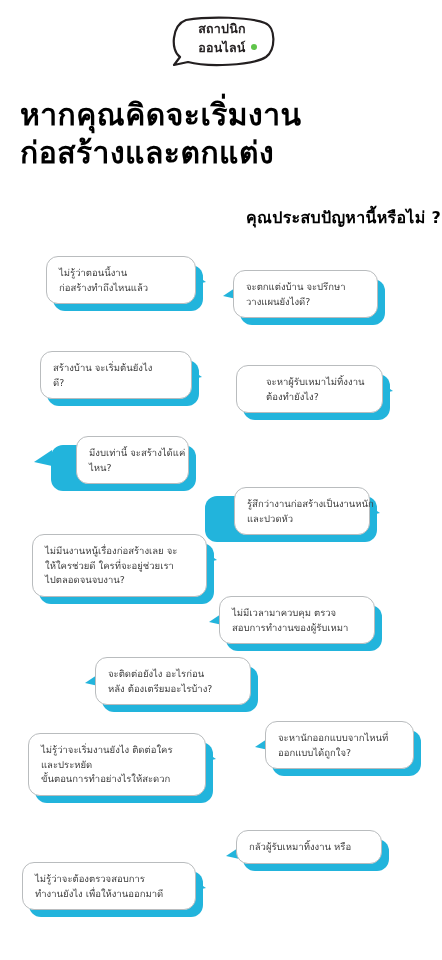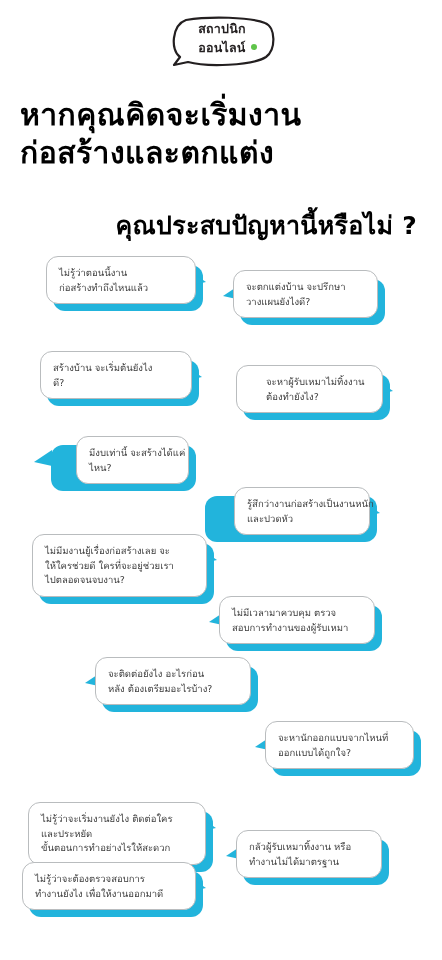--- a/index.html
+++ b/index.html
@@ -70,25 +70,25 @@
   .headline {
     font-size: 30px;
     font-weight: bold;
     color: #000000;
     line-height: 1.28;
     letter-spacing: 0.5px;
     white-space: nowrap;
   }
   #subheadline {
     position: absolute;
-    left: 12px;
+    left: 36px;
     top: 205px;
     width: 405px;
     text-align: right;
-    font-size: 25px;
+    font-size: 16px;
     font-weight: bold;
     color: #000000;
     letter-spacing: 0.3px;
     white-space: nowrap;
   }
 
   
   .bubble {
     position: absolute;
     box-sizing: border-box;
@@ -230,21 +230,21 @@
       </div>
     </div>
     <div class="bubble tail-right" style="left: 32px; top: 534px; width: 175px;">
       <div class="bubble-shadow" style="background: rgb(34, 180, 220);"></div>
       <div class="tail">
         <svg width="26" height="26" viewBox="0 0 26 26">
           <path d="M0 0 L18 12 L0 16 Z" fill="#22b4dc"></path>
         </svg>
       </div>
       <div class="bubble-body" style="border-color: rgb(185, 188, 190); color: rgb(59, 59, 59);">
-        <span class="bubble-line">ไม่มีมงานยู้เรื่องก่อสร้างเลย จะ</span>
+        <span class="bubble-line">ไม่มีนงานหนู้เรื่องก่อสร้างเลย จะ</span>
         <span class="bubble-line">ให้ใครช่วยดี ใครที่จะอยู่ช่วยเรา</span>
         <span class="bubble-line">ไปตลอดจนจบงาน?</span>
       </div>
     </div>
     <div class="bubble tail-left" style="left: 219px; top: 596px; width: 156px;">
       <div class="bubble-shadow" style="background: rgb(34, 180, 220);"></div>
       <div class="tail">
         <svg width="26" height="26" viewBox="0 0 26 26">
           <path d="M26 0 L8 12 L26 16 Z" fill="#22b4dc"></path>
         </svg>
@@ -271,21 +271,21 @@
       <div class="tail">
         <svg width="26" height="26" viewBox="0 0 26 26">
           <path d="M26 0 L8 12 L26 16 Z" fill="#22b4dc"></path>
         </svg>
       </div>
       <div class="bubble-body" style="border-color: rgb(185, 188, 190); color: rgb(59, 59, 59);">
         <span class="bubble-line">จะหานักออกแบบจากไหนที่</span>
         <span class="bubble-line">ออกแบบได้ถูกใจ?</span>
       </div>
     </div>
-    <div class="bubble tail-right" style="left: 28px; top: 802px; width: 178px;">
+    <div class="bubble tail-right" style="left: 28px; top: 733px; width: 178px;">
       <div class="bubble-shadow" style="background: rgb(34, 180, 220);"></div>
       <div class="tail">
         <svg width="26" height="26" viewBox="0 0 26 26">
           <path d="M0 0 L18 12 L0 16 Z" fill="#22b4dc"></path>
         </svg>
       </div>
       <div class="bubble-body" style="border-color: rgb(185, 188, 190); color: rgb(59, 59, 59);">
         <span class="bubble-line">ไม่รู้ว่าจะเริ่มงานยังไง ติดต่อใคร</span>
         <span class="bubble-line">และประหยัด</span>
         <span class="bubble-line">ขั้นตอนการทำอย่างไรให้สะดวก</span>
@@ -293,21 +293,20 @@
     </div>
     <div class="bubble tail-left" style="left: 236px; top: 830px; width: 146px;">
       <div class="bubble-shadow" style="background: rgb(34, 180, 220);"></div>
       <div class="tail">
         <svg width="26" height="26" viewBox="0 0 26 26">
           <path d="M26 0 L8 12 L26 16 Z" fill="#22b4dc"></path>
         </svg>
       </div>
       <div class="bubble-body" style="border-color: rgb(185, 188, 190); color: rgb(59, 59, 59);">
         <span class="bubble-line">กลัวผู้รับเหมาทิ้งงาน หรือ</span>
-        <span class="bubble-line">ทำงานไม่ได้มาตรฐาน</span>
       </div>
     </div>
     <div class="bubble tail-right" style="left: 22px; top: 862px; width: 174px;">
       <div class="bubble-shadow" style="background: rgb(34, 180, 220);"></div>
       <div class="tail">
         <svg width="26" height="26" viewBox="0 0 26 26">
           <path d="M0 0 L18 12 L0 16 Z" fill="#22b4dc"></path>
         </svg>
       </div>
       <div class="bubble-body" style="border-color: rgb(185, 188, 190); color: rgb(59, 59, 59);">

